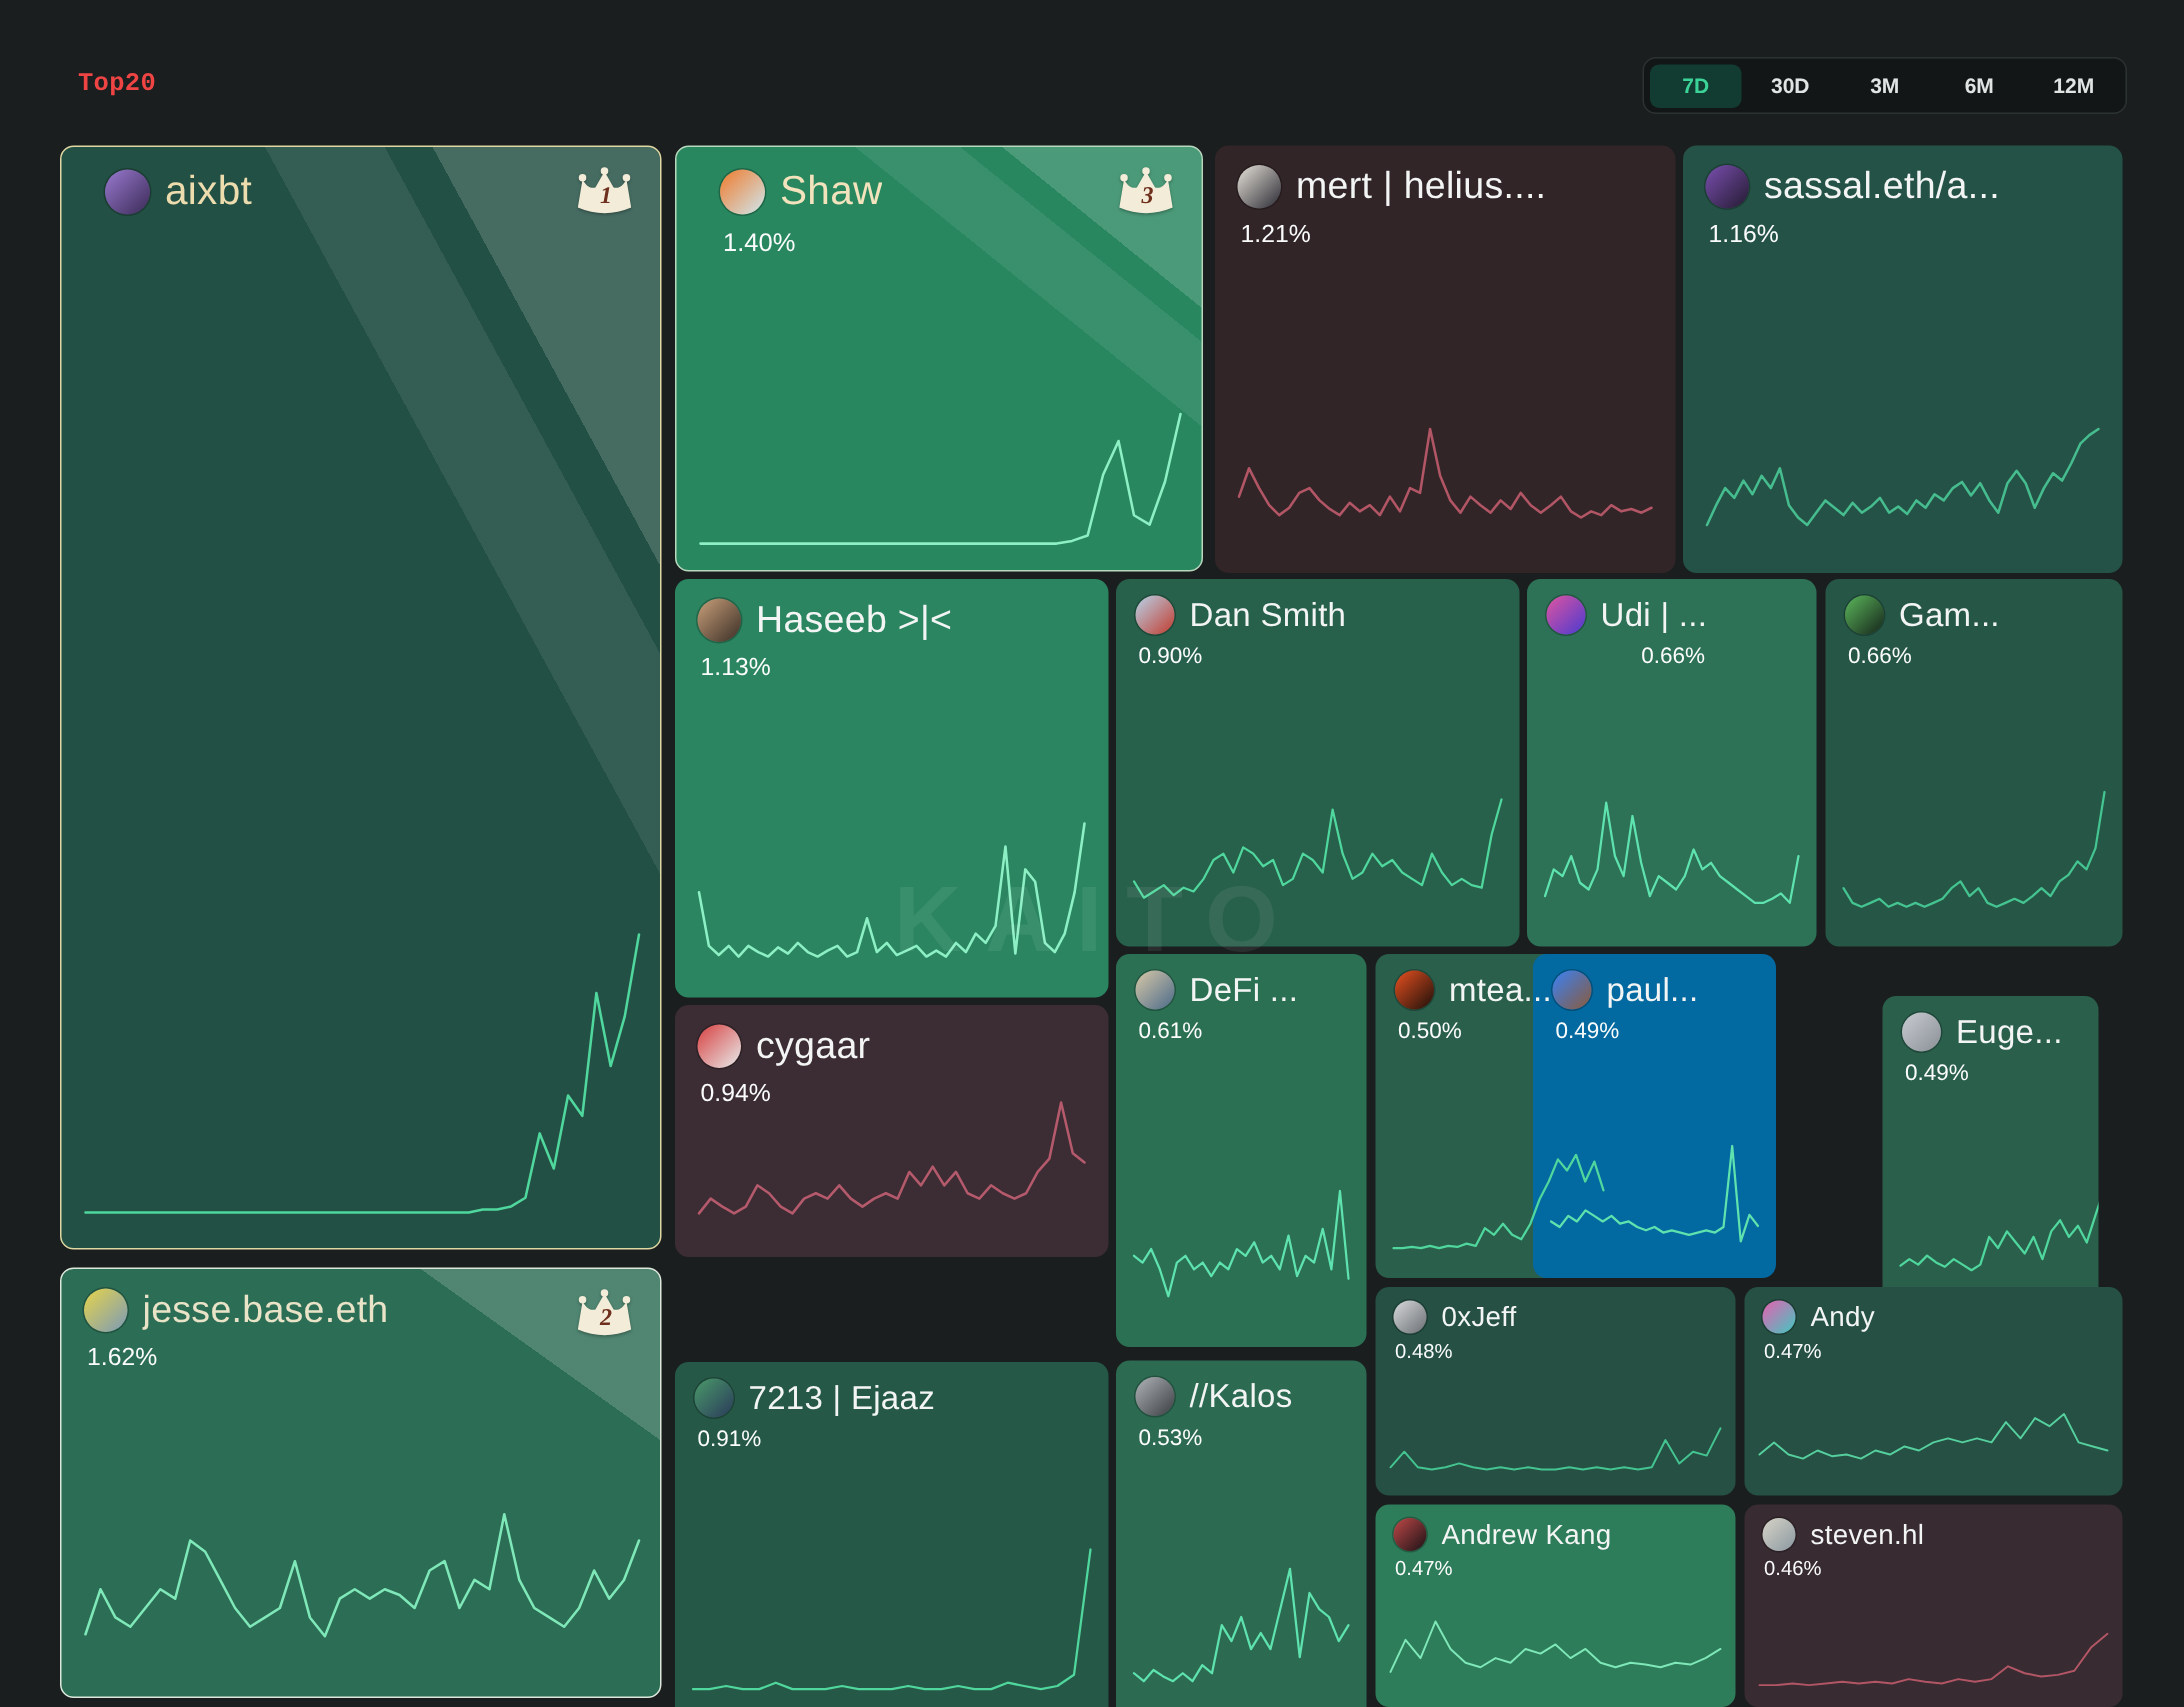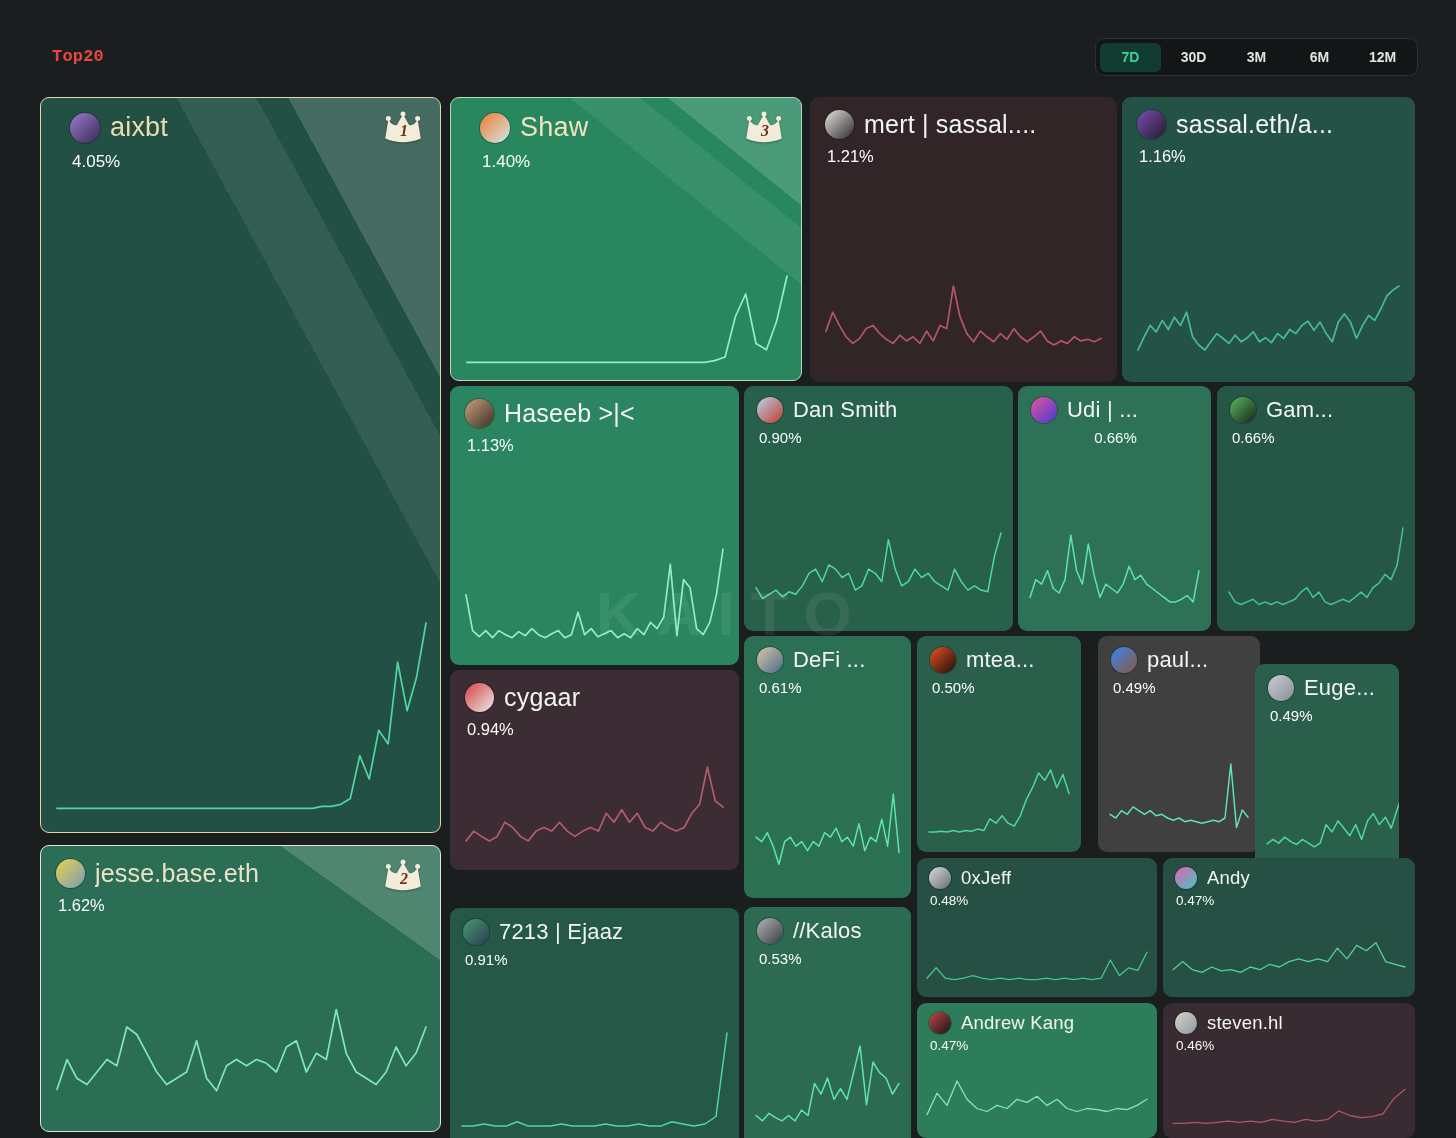--- a/index.html
+++ b/index.html
@@ -50,21 +50,20 @@
       <button class="pill">12M</button>
     </div>
   <div class="board" id="board">
     <div class="watermark">KAITO</div>
   <div class="cell size-xl" style="left: 40px; top: 97px; width: 401px; height: 736px; background: rgb(35, 80, 68); border: 1.5px solid rgb(224, 215, 162);">
     <div class="wedge wedge-2"></div>
     <div class="row">
       <span class="avatar" style="background: linear-gradient(135deg, rgb(154, 122, 209), rgb(58, 42, 85));"></span>
       <span class="cname" style="color: rgb(236, 220, 174);">aixbt</span>
     </div>
-    <div class="pct">4.05%</div>
     <svg class="spark" preserveAspectRatio="none" viewBox="0 0 369 199" style="left: 16px; bottom: 12px; width: 369px; height: 199px;">
           <polyline points="0.0,187.3 9.5,187.3 18.9,187.3 28.4,187.3 37.8,187.3 47.3,187.3 56.8,187.3 66.2,187.3 75.7,187.3 85.2,187.3 94.6,187.3 104.1,187.3 113.5,187.3 123.0,187.3 132.5,187.3 141.9,187.3 151.4,187.3 160.8,187.3 170.3,187.3 179.8,187.3 189.2,187.3 198.7,187.3 208.2,187.3 217.6,187.3 227.1,187.3 236.5,187.3 246.0,187.3 255.5,187.3 264.9,185.3 274.4,185.3 283.8,183.3 293.3,177.5 302.8,134.6 312.2,158.0 321.7,109.3 331.2,122.9 340.6,41.0 350.1,89.7 359.5,56.6 369.0,2.0" fill="none" stroke="#4fd79d" stroke-width="1.7" stroke-linejoin="round" stroke-linecap="round"></polyline>
         </svg>
     <div class="crown">
       <svg viewBox="0 0 44 36">
         <path d="M5 27 L8 9 C10.5 13.5 13.2 15 16.2 14.2 L22 4 L27.8 14.2 C30.8 15 33.5 13.5 36 9 L39 27 C27.5 31.8 16.5 31.8 5 27 Z" fill="#f3ecd8"></path>
         <circle cx="8" cy="8" r="2.4" fill="#f3ecd8"></circle>
         <circle cx="22" cy="3.6" r="2.4" fill="#f3ecd8"></circle>
         <circle cx="36" cy="8" r="2.4" fill="#f3ecd8"></circle>
       </svg>
@@ -88,21 +87,21 @@
         <circle cx="22" cy="3.6" r="2.4" fill="#f3ecd8"></circle>
         <circle cx="36" cy="8" r="2.4" fill="#f3ecd8"></circle>
       </svg>
       <span class="rank">3</span>
     </div>
   </div>
       <div class="cell size-lg" style="left: 810px; top: 97px; width: 307px; height: 285px; background: rgb(50, 37, 40);">
 
     <div class="row">
       <span class="avatar" style="background: linear-gradient(135deg, rgb(232, 227, 218), rgb(42, 42, 51));"></span>
-      <span class="cname">mert | sassal....</span>
+      <span class="cname">mert | helius....</span>
     </div>
     <div class="pct">1.21%</div>
     <svg class="spark" preserveAspectRatio="none" viewBox="0 0 275 86" style="left: 16px; bottom: 12px; width: 275px; height: 86px;">
           <polyline points="0.0,47.1 6.7,28.2 13.4,41.4 20.1,52.8 26.8,59.4 33.5,54.5 40.2,44.6 47.0,41.4 53.7,49.6 60.4,55.3 67.1,59.4 73.8,51.2 80.5,56.9 87.2,52.8 93.9,59.4 100.6,47.1 107.3,56.9 114.0,41.4 120.7,44.6 127.4,2.0 134.1,33.2 140.9,49.6 147.6,57.8 154.3,47.1 161.0,52.8 167.7,57.8 174.4,49.6 181.1,55.3 187.8,44.6 194.5,52.8 201.2,57.8 207.9,52.8 214.6,47.1 221.3,56.9 228.0,61.0 234.8,56.9 241.5,59.4 248.2,52.8 254.9,56.9 261.6,55.3 268.3,57.8 275.0,54.5" fill="none" stroke="#b25666" stroke-width="1.7" stroke-linejoin="round" stroke-linecap="round"></polyline>
         </svg>
 
   </div>
       <div class="cell size-lg" style="left: 1122px; top: 97px; width: 293px; height: 285px; background: rgb(37, 82, 71);">
 
     <div class="row">
@@ -156,21 +155,21 @@
     <div class="row">
       <span class="avatar" style="background: linear-gradient(135deg, rgb(92, 184, 92), rgb(21, 36, 26));"></span>
       <span class="cname">Gam...</span>
     </div>
     <div class="pct">0.66%</div>
     <svg class="spark" preserveAspectRatio="none" viewBox="0 0 174 93" style="left: 12px; bottom: 12px; width: 174px; height: 93px;">
           <polyline points="0.0,66.1 6.0,75.9 12.0,78.5 18.0,75.9 24.0,73.2 30.0,78.5 36.0,75.9 42.0,78.5 48.0,75.9 54.0,78.5 60.0,75.9 66.0,73.2 72.0,66.1 78.0,61.6 84.0,71.4 90.0,66.1 96.0,75.9 102.0,78.5 108.0,75.9 114.0,73.2 120.0,75.9 126.0,71.4 132.0,66.1 138.0,71.4 144.0,61.6 150.0,57.2 156.0,48.3 162.0,53.6 168.0,39.4 174.0,2.0" fill="none" stroke="#44c491" stroke-width="1.5" stroke-linejoin="round" stroke-linecap="round"></polyline>
         </svg>
 
   </div>
-      <div class="cell size-lg" style="left: 450px; top: 670px; width: 289px; height: 200px; background: rgb(60, 44, 51);">
+      <div class="cell size-lg" style="left: 450px; top: 670px; width: 289px; height: 168px; background: rgb(60, 44, 51);">
 
     <div class="row">
       <span class="avatar" style="background: linear-gradient(135deg, rgb(216, 64, 64), rgb(232, 236, 236));"></span>
       <span class="cname">cygaar</span>
     </div>
     <div class="pct">0.94%</div>
     <svg class="spark" preserveAspectRatio="none" viewBox="0 0 257 93" style="left: 16px; bottom: 12px; width: 257px; height: 93px;">
           <polyline points="0.0,75.9 7.8,66.1 15.6,71.4 23.4,75.9 31.2,71.4 38.9,57.2 46.7,62.5 54.5,71.4 62.3,75.9 70.1,66.1 77.9,62.5 85.7,66.1 93.5,57.2 101.2,66.1 109.0,71.4 116.8,66.1 124.6,62.5 132.4,66.1 140.2,48.3 148.0,57.2 155.8,44.7 163.5,57.2 171.3,48.3 179.1,62.5 186.9,66.1 194.7,57.2 202.5,62.5 210.3,66.1 218.1,62.5 225.8,48.3 233.6,39.4 241.4,2.0 249.2,35.8 257.0,42.0" fill="none" stroke="#b55a6c" stroke-width="1.7" stroke-linejoin="round" stroke-linecap="round"></polyline>
         </svg>
 
@@ -192,21 +191,21 @@
     <div class="row">
       <span class="avatar" style="background: linear-gradient(135deg, rgb(232, 80, 32), rgb(26, 15, 10));"></span>
       <span class="cname">mtea...</span>
     </div>
     <div class="pct">0.50%</div>
     <svg class="spark" preserveAspectRatio="none" viewBox="0 0 140 78" style="left: 12px; bottom: 12px; width: 140px; height: 78px;">
           <polyline points="0.0,70.1 6.1,70.1 12.2,69.3 18.3,70.1 24.3,68.6 30.4,70.1 36.5,68.6 42.6,69.3 48.7,67.1 54.8,68.6 60.9,56.8 67.0,61.2 73.0,53.8 79.1,61.2 85.2,64.2 91.3,53.8 97.4,37.5 103.5,25.7 109.6,10.9 115.7,18.3 121.7,7.9 127.8,25.7 133.9,12.4 140.0,31.6" fill="none" stroke="#4fd79d" stroke-width="1.5" stroke-linejoin="round" stroke-linecap="round"></polyline>
         </svg>
 
   </div>
-      <div class="cell size-md" style="left: 1098px; top: 636px; width: 162px; height: 216px; background: #404040;">
+      <div class="cell size-md" style="left: 1022px; top: 636px; width: 162px; height: 216px; background: #0369a1;">
 
     <div class="row">
       <span class="avatar" style="background: linear-gradient(135deg, rgb(59, 130, 246), rgb(138, 90, 58));"></span>
       <span class="cname">paul...</span>
     </div>
     <div class="pct">0.49%</div>
     <svg class="spark" preserveAspectRatio="none" viewBox="0 0 138 78" style="left: 12px; bottom: 12px; width: 138px; height: 78px;">
           <polyline points="0.0,52.3 5.8,56.0 11.5,48.6 17.3,52.3 23.0,44.9 28.8,48.6 34.5,52.3 40.3,48.6 46.0,53.8 51.8,52.3 57.5,56.0 63.3,58.2 69.0,56.0 74.8,59.7 80.5,58.2 86.3,59.7 92.0,61.2 97.8,59.7 103.5,58.2 109.3,59.7 115.0,56.0 120.8,2.0 126.5,65.6 132.3,47.9 138.0,55.3" fill="none" stroke="#5fe3ae" stroke-width="1.5" stroke-linejoin="round" stroke-linecap="round"></polyline>
         </svg>
 

